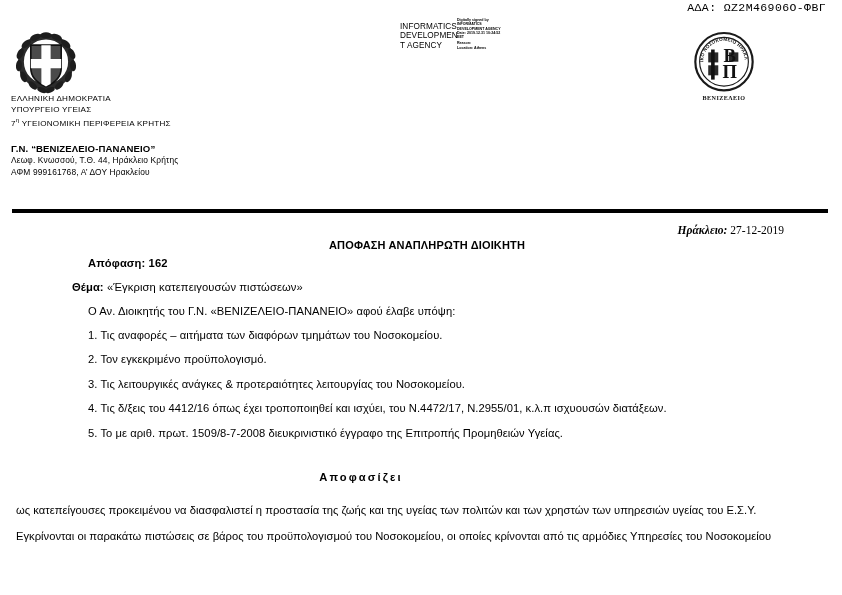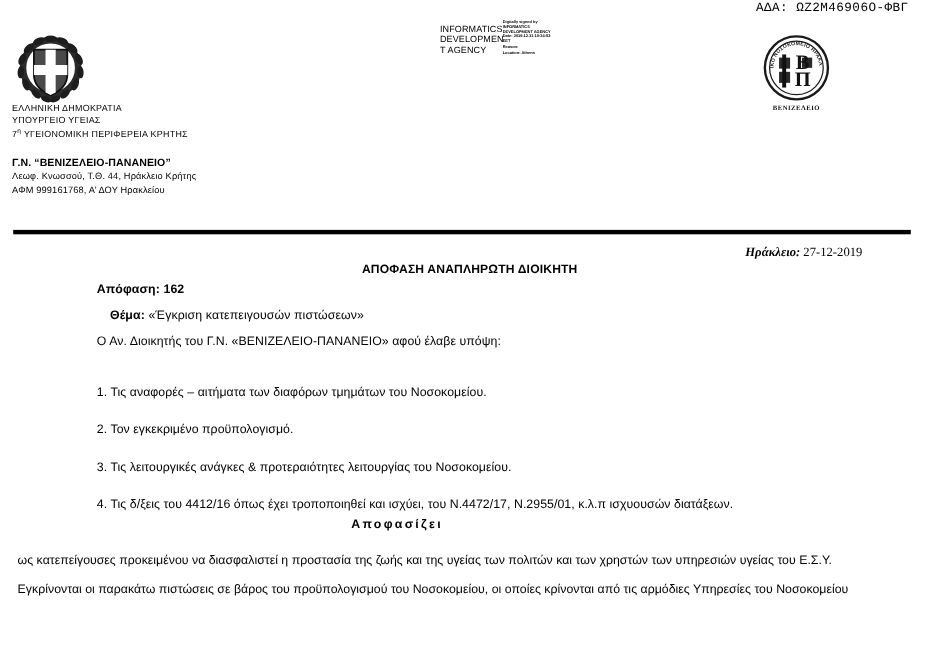--- a/index.html
+++ b/index.html
@@ -167,21 +167,21 @@
     left: 88px;
     top: 257px;
     font-family: "Liberation Sans", sans-serif;
     font-size: 11.2px;
     font-weight: 700;
     letter-spacing: 0.1px;
   }
 
   .subject-line {
     position: absolute;
-    left: 100px;
+    left: 72px;
     top: 281px;
     font-family: "Liberation Sans", sans-serif;
     font-size: 11.2px;
     letter-spacing: 0.1px;
     white-space: nowrap;
   }
   .subject-line .lbl { font-weight: 700; }
 
   .intro-line {
     position: absolute;
@@ -198,21 +198,20 @@
     left: 88px;
     top: 329px;
     width: 740px;
   }
   .consideration-item {
     font-family: "Liberation Sans", sans-serif;
     font-size: 11.2px;
     letter-spacing: 0.05px;
     margin-bottom: 12.4px;
     white-space: nowrap;
-    margin-top: 22px;
   }
 
   .decides-heading {
     position: absolute;
     left: 0;
     top: 471px;
     width: 716px;
     text-align: center;
     font-family: "Liberation Sans", sans-serif;
     font-size: 11.2px;
@@ -347,20 +346,21 @@
     <span>«Έγκριση κατεπειγουσών πιστώσεων»</span>
   </div>
 
   <div class="intro-line">Ο  Αν. Διοικητής του  Γ.Ν. «ΒΕΝΙΖΕΛΕΙΟ-ΠΑΝΑΝΕΙΟ» αφού έλαβε υπόψη:</div>
 
   <div class="considerations">
     <div class="consideration-item">1. Τις αναφορές – αιτήματα των διαφόρων τμημάτων του Νοσοκομείου.</div>
     <div class="consideration-item">2. Τον εγκεκριμένο προϋπολογισμό.</div>
     <div class="consideration-item">3. Τις λειτουργικές ανάγκες &amp; προτεραιότητες λειτουργίας του Νοσοκομείου.</div>
     <div class="consideration-item">4. Τις δ/ξεις του 4412/16 όπως έχει τροποποιηθεί και ισχύει, του Ν.4472/17, Ν.2955/01, κ.λ.π ισχυουσών διατάξεων.</div>
+    <div class="consideration-item">5. Το με αριθ. πρωτ. 1509/8-7-2008 διευκρινιστικό έγγραφο της Επιτροπής Προμηθειών Υγείας.</div>
   </div>
 
   <div class="decides-heading">Αποφασίζει</div>
 
   <div class="closing">
     <div class="closing-line">ως κατεπείγουσες προκειμένου να διασφαλιστεί η προστασία της ζωής και της υγείας των πολιτών και των χρηστών των υπηρεσιών υγείας του Ε.Σ.Υ.</div>
     <div class="closing-line">Εγκρίνονται οι  παρακάτω πιστώσεις σε βάρος του προϋπολογισμού του Νοσοκομείου, οι οποίες κρίνονται από τις αρμόδιες Υπηρεσίες του Νοσοκομείου</div>
   </div>
 
 </div>

